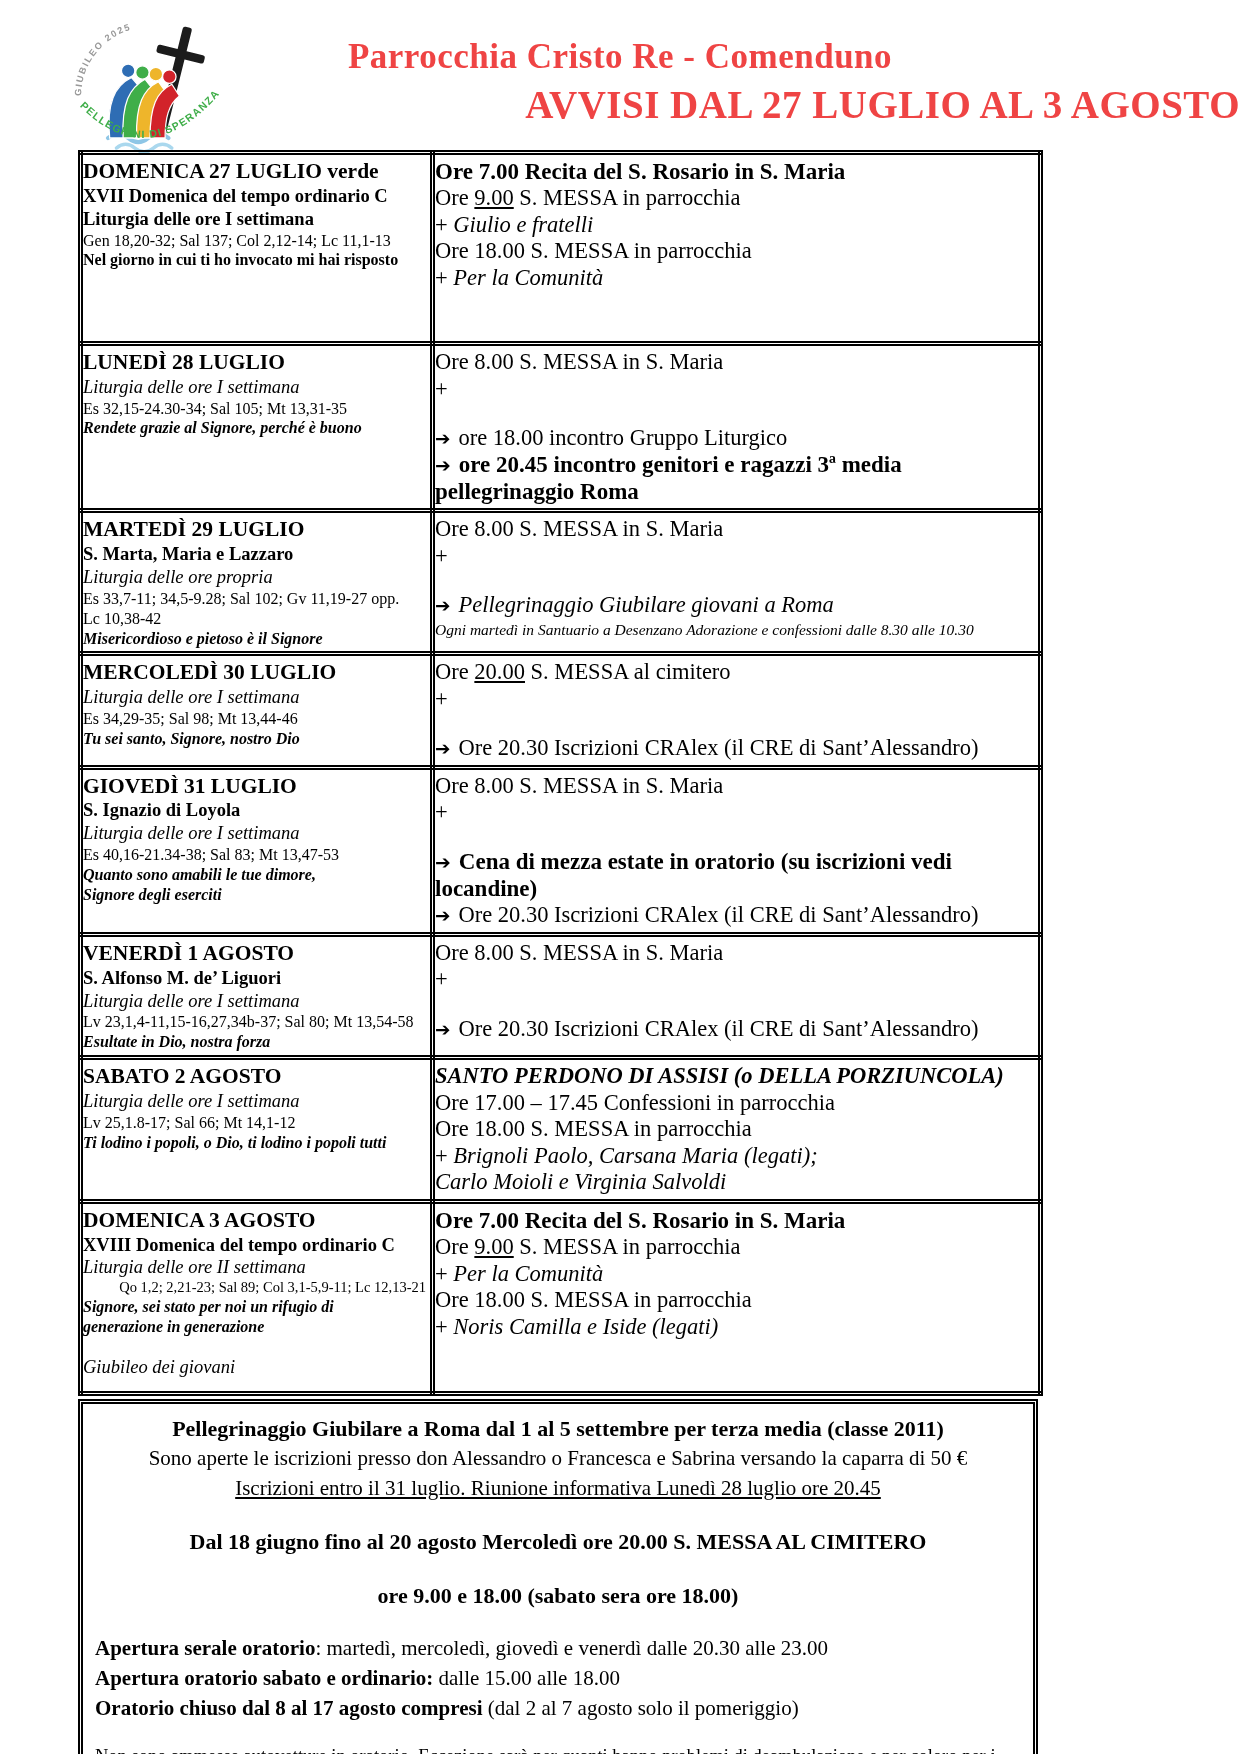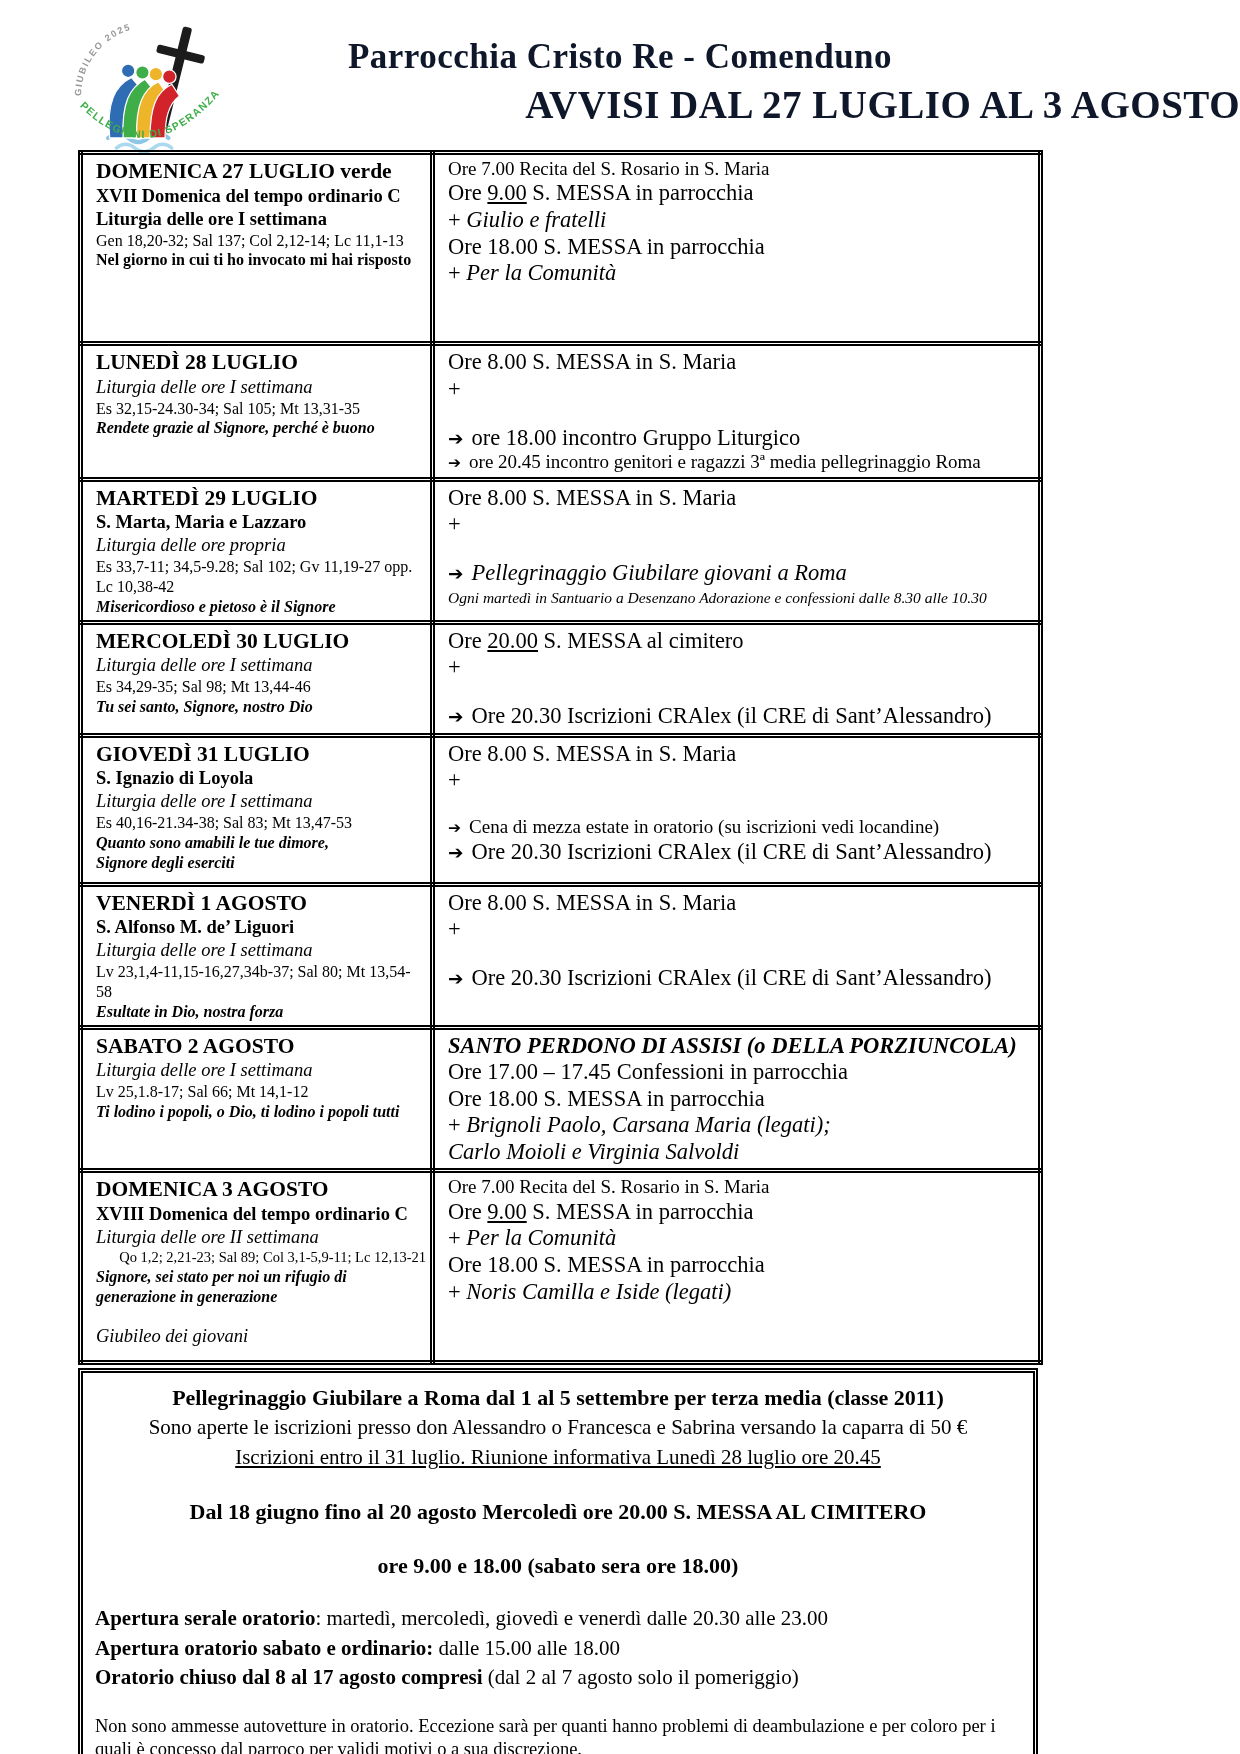--- a/index.html
+++ b/index.html
@@ -12,34 +12,34 @@
   
   .logo { position:absolute; left:66px; top:12px; }
   .logo-arc-top { font-family:"Liberation Sans", sans-serif; font-size:11px; font-weight:bold; fill:#999; letter-spacing:2px; }
   .logo-arc-bot { font-family:"Liberation Sans", sans-serif; font-size:12.5px; font-weight:bold; fill:#3fae49; letter-spacing:1.5px; }
   .header-titles { padding-top:36px; text-align:center; font-weight:bold; line-height:1.2; }
   .title-1 { font-size:35px; letter-spacing:0.5px; }
   .title-2 { font-size:39px; margin-top:4px; letter-spacing:0.5px;text-align:right; }
   
   .content { position:absolute; left:78px; top:150px; width:960px; }
   table.schedule { width:100%; border-collapse:collapse; table-layout:fixed; border:5px double #000; }
-  table.schedule td { border:5px double #000; vertical-align:top; padding:3px 4px 3px 13px; }
+  table.schedule td { border:5px double #000; vertical-align:top; padding:3px 4px 3px 0; }
   .left-cell  { font-size:18.5px; line-height:1.24; }
   .right-cell { font-size:22.5px; line-height:1.18; }
   .line { min-height:1em; }
   .blank { height:0.95em; }
   .st-r { }
   .st-b { font-weight:bold; }
   .st-i { font-style:italic; }
   .st-bi { font-weight:bold; font-style:italic; }
   .st-u { text-decoration:underline; }
   .sz-lg { font-size:21.5px; }
   .left-cell .sz-sm { font-size:16px; }
   .left-cell .sz-xs { font-size:14.5px;text-align:right; }
-  .right-cell .sz-sm { font-size:19px; }
+  .right-cell .sz-sm { font-size:23px;font-weight:bold; }
   .right-cell .sz-xs { font-size:15.5px; padding-top:2px; }
   .arrow { font-family:"DejaVu Sans", sans-serif; font-size:0.82em; margin-right:8px; }
   
   .footer-box {
     border:5px double #000; margin-top:3px; min-height:388px;
     padding:10px 12px 8px 12px; font-size:21px; line-height:1.32;
   }
   .footer-box .sz-lg { font-size:22px; }
   .footer-box .sz-sm { font-size:18.5px; line-height:1.28; }
   .footer-box .line { margin-bottom:2px; }
@@ -75,21 +75,21 @@
         <path fill="#eeb52b" d="M 84 150 C 83 110 92 92 110 83 L 120 97 C 107 107 102 124 102 150 Z"></path>
         <circle fill="#eeb52b" cx="107" cy="74" r="8"></circle>
         <path fill="#d2232a" d="M 100 150 C 100 112 108 95 126 86 L 135 100 C 122 110 118 126 118 150 Z"></path>
         <circle fill="#d2232a" cx="123" cy="77" r="8"></circle>
       </g>
       <text class="logo-arc-bot">
         <textPath href="#arc-bot">PELLEGRINI DI SPERANZA</textPath>
       </text>
     </svg>
 
-    <div class="header-titles" style="color:#0f172a;">
+    <div class="header-titles" style="color:#ef4444;">
       <div class="title-1">Parrocchia Cristo Re - Comenduno</div>
       <div class="title-2">AVVISI DAL 27 LUGLIO AL 3 AGOSTO</div>
     </div>
   </div>
 
   <div class="content">
     <table class="schedule">
       <colgroup>
           <col style="width:352px">
           <col style="width:608px">

